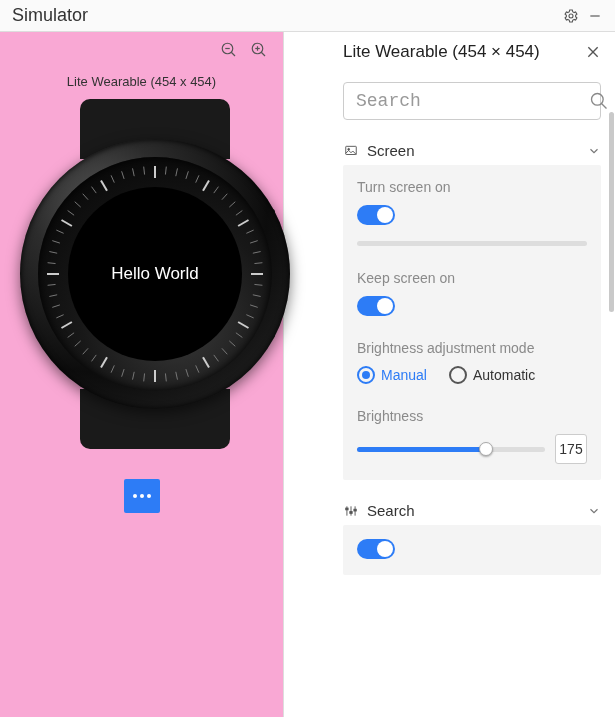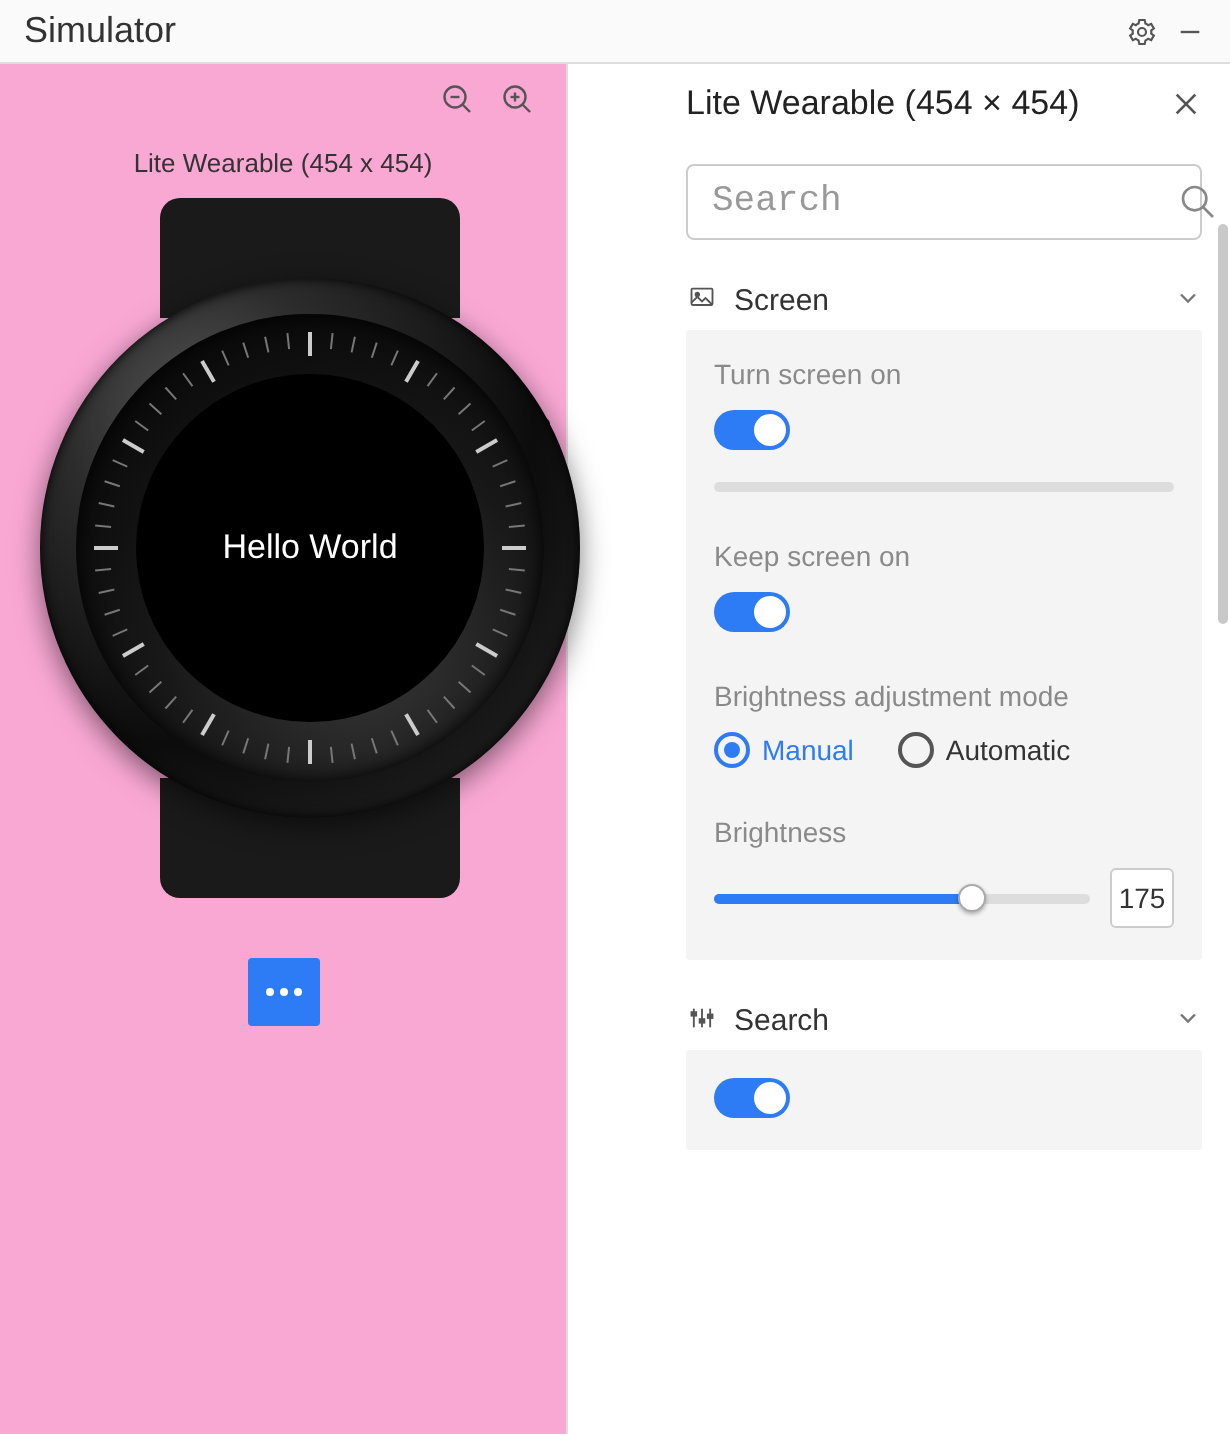--- a/index.html
+++ b/index.html
@@ -199,20 +199,21 @@
     color:#333;
     background:transparent;
     font-family:Liberation Mono, monospace;
   }
   .search input::placeholder { color:#999; }
   .search .sicon {
     width:20px;height:20px;color:#888;
   }
   .section-head {
     display:flex;
+    align-items:center;
     gap:8px;
     margin-top:22px;
     margin-bottom:4px;
     cursor:pointer;
   }
   .section-head .sh-icon {
     width:16px;height:14px;color:#555;
   }
   .section-head .sh-label {
     font-size:15px;

